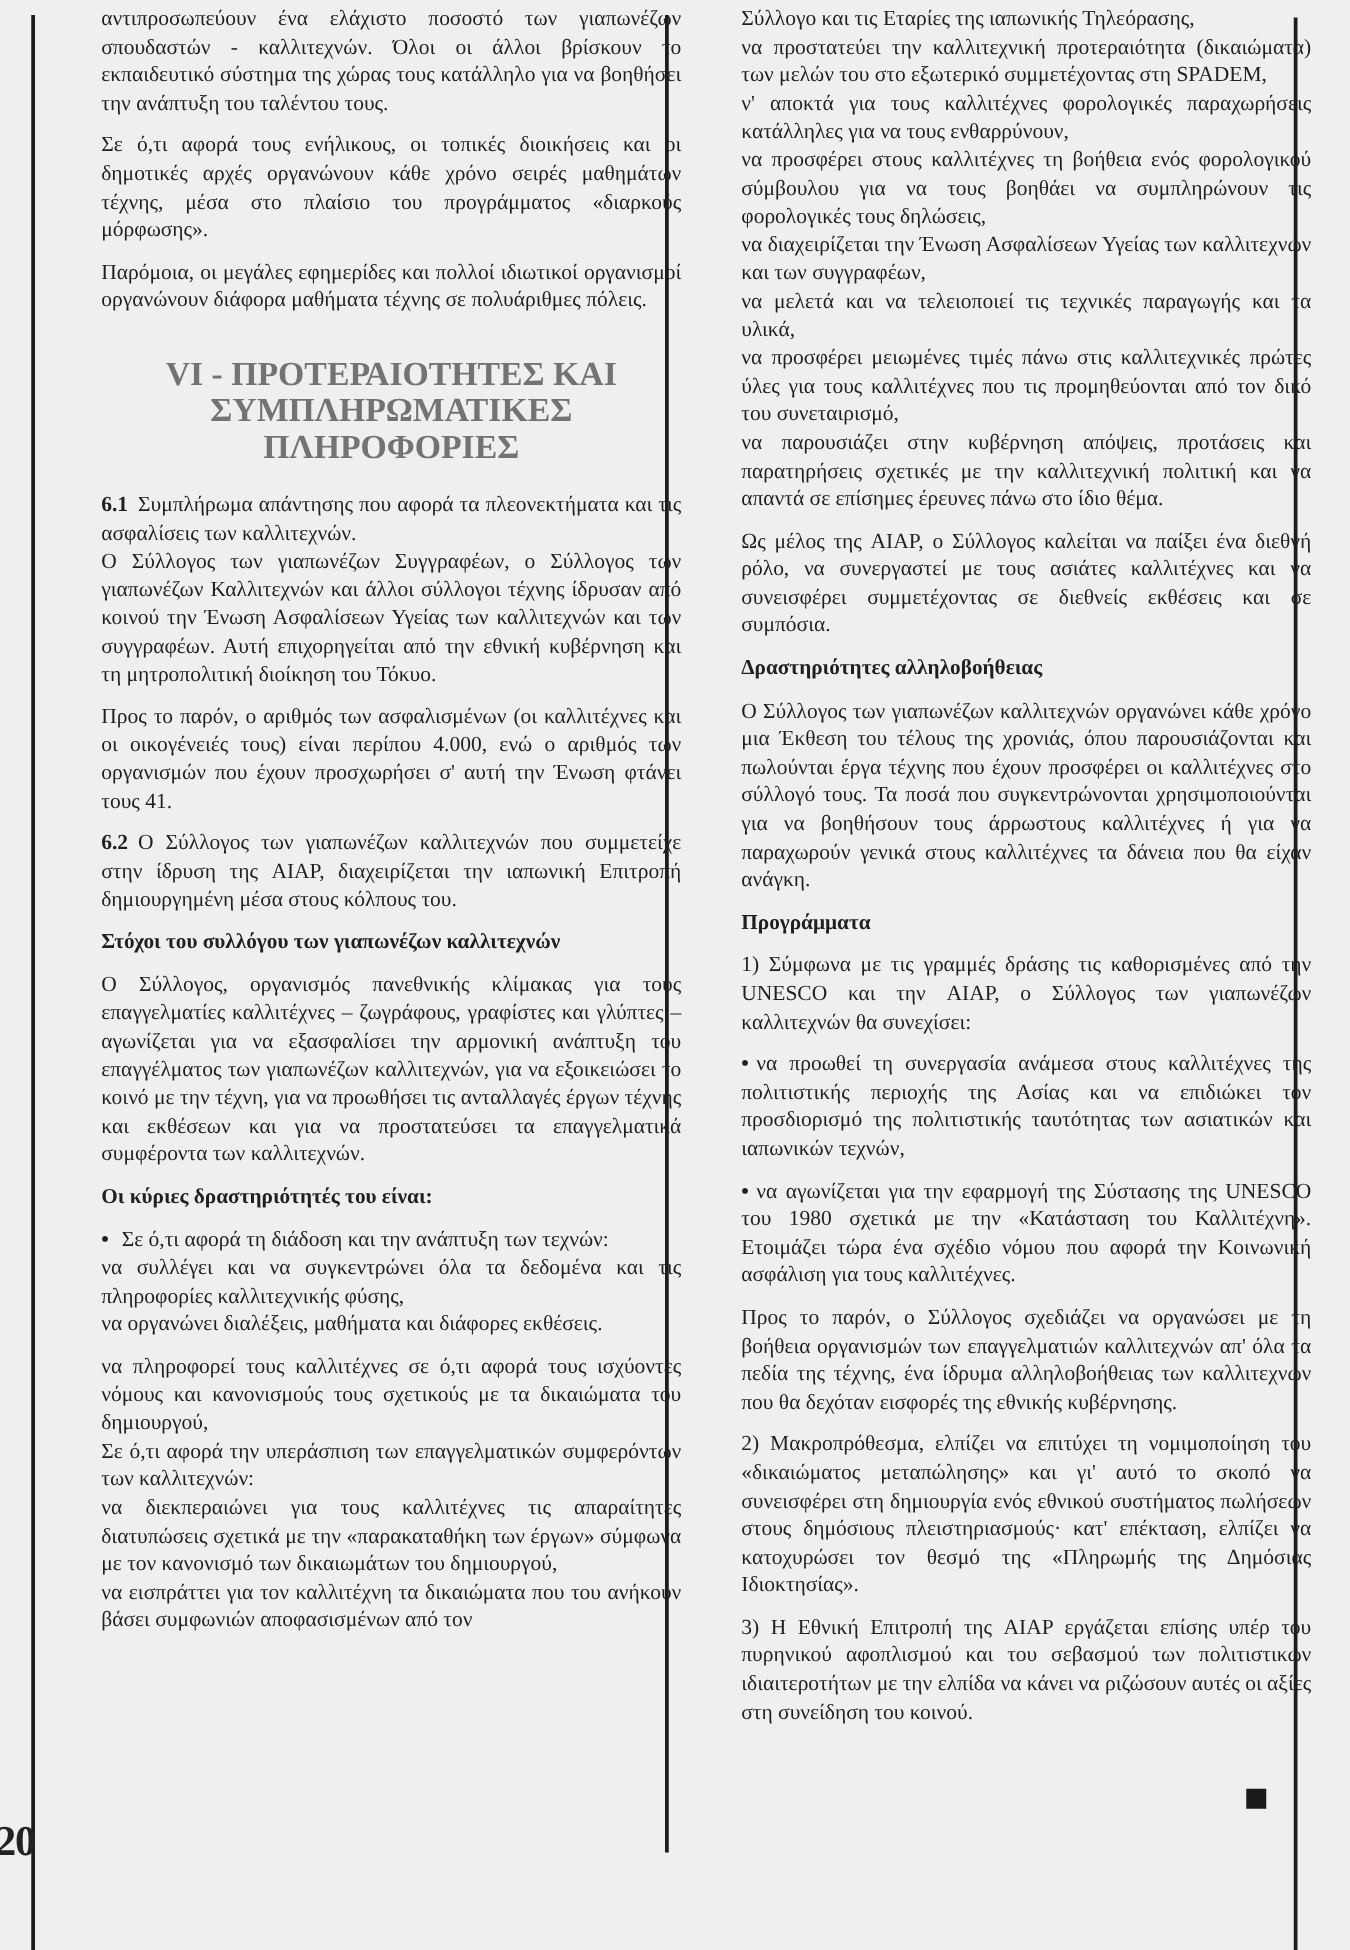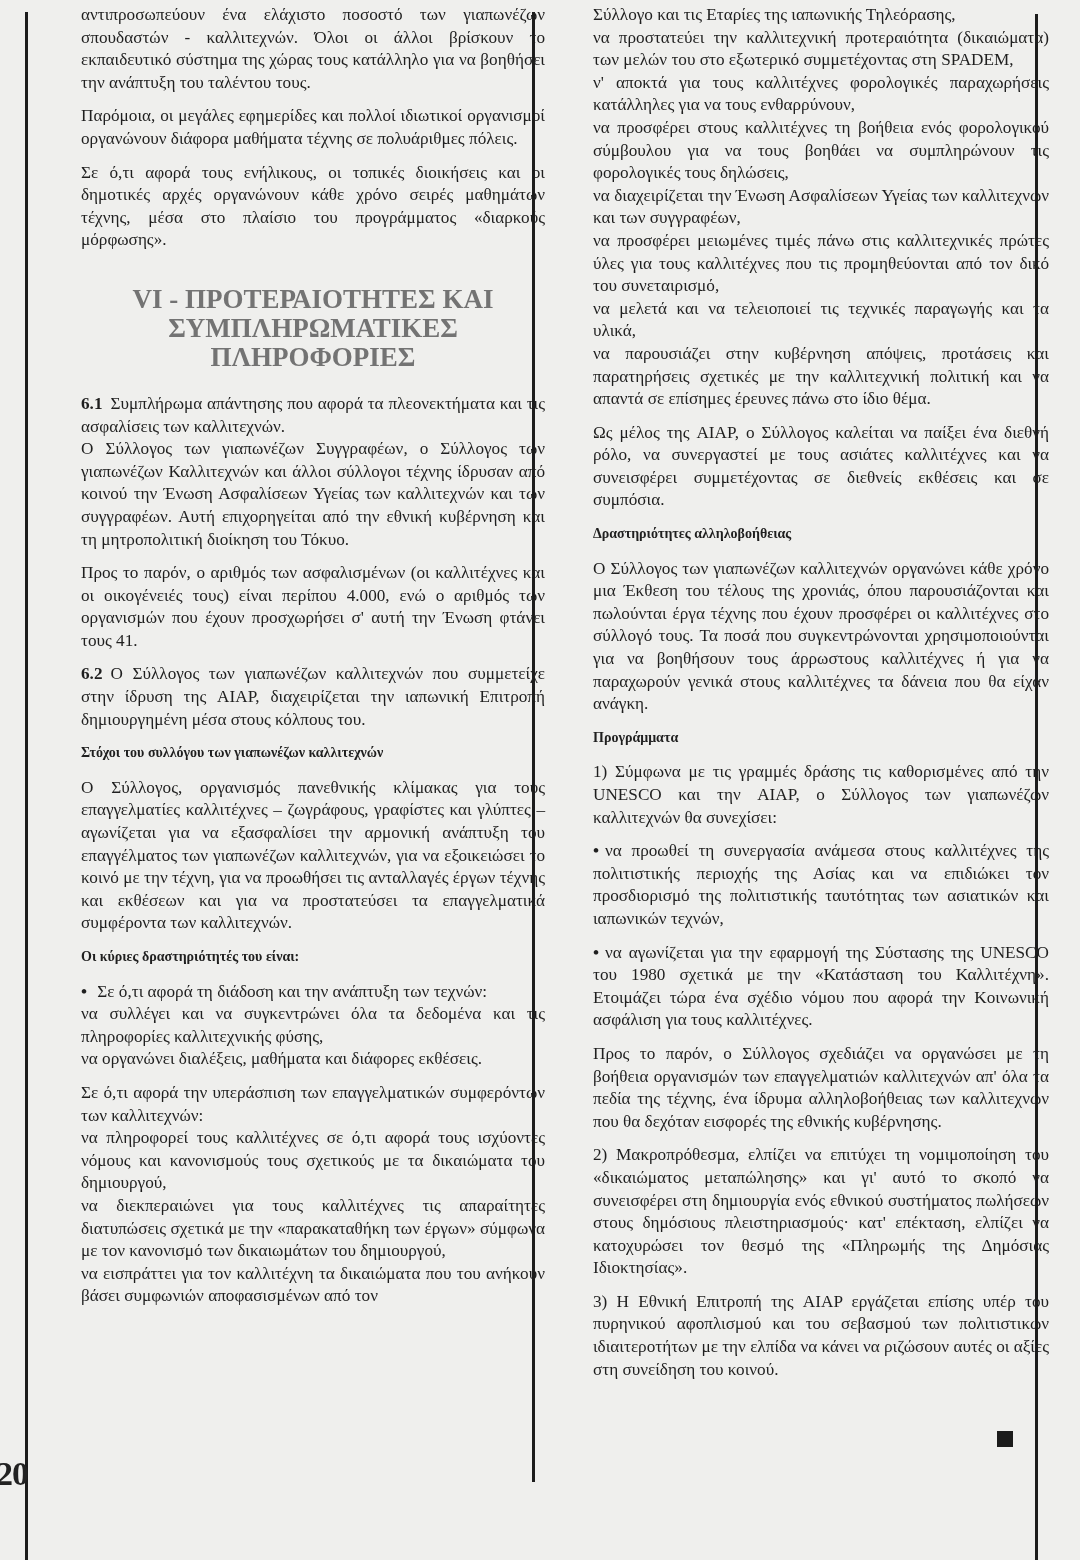--- a/index.html
+++ b/index.html
@@ -23,39 +23,39 @@
   .col.left { left: 48px; width: 464px; }
   .col.right { left: 560px; width: 456px; }
   .col p { margin: 0 0 11px 0; }
   .col p.tight { margin-bottom: 0; }
   .col .num { font-weight: bold; margin-right: 8px; }
   .col .b { font-weight: normal; }
   h2.section {
     font-size: 27px; line-height: 29px; font-weight: bold;
     margin: 33px 0 21px 0; text-align: center; color: #737373;
   }
-  h3.sub { font-size: 14px; font-weight: bold; margin: 4px 0 12px 0; text-align: left; }
+  h3.sub { font-size: 17px; font-weight: bold; margin: 4px 0 12px 0; text-align: left; }
   .bullet::before { content: "\2022"; font-weight: bold; margin-right: 6px; }
   .end-mark {
     position: absolute; left: 997px; top: 1431px; width: 16px; height: 16px; background: #1b1b1b;
   }
 </style>
 </head>
 <body>
 
 <div class="page">
   <div class="rule left"></div>
   <div class="rule mid"></div>
   <div class="rule right"></div>
   <div class="page-number">20</div>
 
   <div class="col left">
     <p>αντιπροσωπεύουν ένα ελάχιστο ποσοστό των γιαπωνέζων σπουδαστών - καλλιτεχνών. Όλοι οι άλλοι βρίσκουν το εκπαιδευτικό σύστημα της χώρας τους κατάλληλο για να βοηθήσει την ανάπτυξη του ταλέντου τους.</p>
+    <p>Σε ό,τι αφορά τους ενήλικους, οι τοπικές διοικήσεις και οι δημοτικές αρχές οργανώνουν κάθε χρόνο σειρές μαθημάτων τέχνης, μέσα στο πλαίσιο του προγράμματος «διαρκούς μόρφωσης».</p>
     <p>Παρόμοια, οι μεγάλες εφημερίδες και πολλοί ιδιωτικοί οργανισμοί οργανώνουν διάφορα μαθήματα τέχνης σε πολυάριθμες πόλεις.</p>
-    <p>Σε ό,τι αφορά τους ενήλικους, οι τοπικές διοικήσεις και οι δημοτικές αρχές οργανώνουν κάθε χρόνο σειρές μαθημάτων τέχνης, μέσα στο πλαίσιο του προγράμματος «διαρκούς μόρφωσης».</p>
 
     <h2 class="section">
       <span>VI - ΠΡΟΤΕΡΑΙΟΤΗΤΕΣ ΚΑΙ</span><br>
       <span>ΣΥΜΠΛΗΡΩΜΑΤΙΚΕΣ</span><br>
       <span>ΠΛΗΡΟΦΟΡΙΕΣ</span>
     </h2>
 
     <p class="tight"><span class="num">6.1</span><span>Συμπλήρωμα απάντησης που αφορά τα πλεονεκτήματα και τις ασφαλίσεις των καλλιτεχνών.</span></p>
     <p>Ο Σύλλογος των γιαπωνέζων Συγγραφέων, ο Σύλλογος των γιαπωνέζων Καλλιτεχνών και άλλοι σύλλογοι τέχνης ίδρυσαν από κοινού την Ένωση Ασφαλίσεων Υγείας των καλλιτεχνών και των συγγραφέων. Αυτή επιχορηγείται από την εθνική κυβέρνηση και τη μητροπολιτική διοίκηση του Τόκυο.</p>
     <p>Προς το παρόν, ο αριθμός των ασφαλισμένων (οι καλλιτέχνες και οι οικογένειές τους) είναι περίπου 4.000, ενώ ο αριθμός των οργανισμών που έχουν προσχωρήσει σ' αυτή την Ένωση φτάνει τους 41.</p>
@@ -67,37 +67,37 @@
     <h3 class="sub">Οι κύριες δραστηριότητές του είναι:</h3>
     <p class="tight bullet">
       <span>Σε ό,τι αφορά τη</span>
       <span class="b">διάδοση</span>
       <span>και την</span>
       <span class="b">ανάπτυξη των τεχνών:</span>
     </p>
     <p class="tight">να συλλέγει και να συγκεντρώνει όλα τα δεδομένα και τις πληροφορίες καλλιτεχνικής φύσης,</p>
     <p>να οργανώνει διαλέξεις, μαθήματα και διάφορες εκθέσεις.</p>
 
+    <p class="tight">να πληροφορεί τους καλλιτέχνες σε ό,τι αφορά τους ισχύοντες νόμους και κανονισμούς τους σχετικούς με τα δικαιώματα του δημιουργού,</p>
     <p class="tight">
       <span>Σε ό,τι αφορά την</span>
       <span class="b">υπεράσπιση των επαγγελματικών συμφερόντων των καλλιτεχνών:</span>
     </p>
-    <p class="tight">να πληροφορεί τους καλλιτέχνες σε ό,τι αφορά τους ισχύοντες νόμους και κανονισμούς τους σχετικούς με τα δικαιώματα του δημιουργού,</p>
     <p class="tight">να διεκπεραιώνει για τους καλλιτέχνες τις απαραίτητες διατυπώσεις σχετικά με την «παρακαταθήκη των έργων» σύμφωνα με τον κανονισμό των δικαιωμάτων του δημιουργού,</p>
     <p class="tight">να εισπράττει για τον καλλιτέχνη τα δικαιώματα που του ανήκουν βάσει συμφωνιών αποφασισμένων από τον</p>
   </div>
 
   <div class="col right">
     <p class="tight">Σύλλογο και τις Εταρίες της ιαπωνικής Τηλεόρασης,</p>
     <p class="tight">να προστατεύει την καλλιτεχνική προτεραιότητα (δικαιώματα) των μελών του στο εξωτερικό συμμετέχοντας στη SPADEM,</p>
     <p class="tight">ν' αποκτά για τους καλλιτέχνες φορολογικές παραχωρήσεις κατάλληλες για να τους ενθαρρύνουν,</p>
     <p class="tight">να προσφέρει στους καλλιτέχνες τη βοήθεια ενός φορολογικού σύμβουλου για να τους βοηθάει να συμπληρώνουν τις φορολογικές τους δηλώσεις,</p>
     <p class="tight">να διαχειρίζεται την Ένωση Ασφαλίσεων Υγείας των καλλιτεχνών και των συγγραφέων,</p>
+    <p class="tight">να μελετά και να τελειοποιεί τις τεχνικές παραγωγής και τα υλικά,</p>
     <p class="tight">να προσφέρει μειωμένες τιμές πάνω στις καλλιτεχνικές πρώτες ύλες για τους καλλιτέχνες που τις προμηθεύονται από τον δικό του συνεταιρισμό,</p>
-    <p class="tight">να μελετά και να τελειοποιεί τις τεχνικές παραγωγής και τα υλικά,</p>
     <p>να παρουσιάζει στην κυβέρνηση απόψεις, προτάσεις και παρατηρήσεις σχετικές με την καλλιτεχνική πολιτική και να απαντά σε επίσημες έρευνες πάνω στο ίδιο θέμα.</p>
 
     <p>Ως μέλος της AIAP, ο Σύλλογος καλείται να παίξει ένα διεθνή ρόλο, να συνεργαστεί με τους ασιάτες καλλιτέχνες και να συνεισφέρει συμμετέχοντας σε διεθνείς εκθέσεις και σε συμπόσια.</p>
 
     <h3 class="sub">Δραστηριότητες αλληλοβοήθειας</h3>
     <p>Ο Σύλλογος των γιαπωνέζων καλλιτεχνών οργανώνει κάθε χρόνο μια Έκθεση του τέλους της χρονιάς, όπου παρουσιάζονται και πωλούνται έργα τέχνης που έχουν προσφέρει οι καλλιτέχνες στο σύλλογό τους. Τα ποσά που συγκεντρώνονται χρησιμοποιούνται για να βοηθήσουν τους άρρωστους καλλιτέχνες ή για να παραχωρούν γενικά στους καλλιτέχνες τα δάνεια που θα είχαν ανάγκη.</p>
 
     <h3 class="sub">Προγράμματα</h3>
     <p>1) Σύμφωνα με τις γραμμές δράσης τις καθορισμένες από την UNESCO και την AIAP, ο Σύλλογος των γιαπωνέζων καλλιτεχνών θα συνεχίσει:</p>
     <p class="bullet">να προωθεί τη συνεργασία ανάμεσα στους καλλιτέχνες της πολιτιστικής περιοχής της Ασίας και να επιδιώκει τον προσδιορισμό της πολιτιστικής ταυτότητας των ασιατικών και ιαπωνικών τεχνών,</p>

